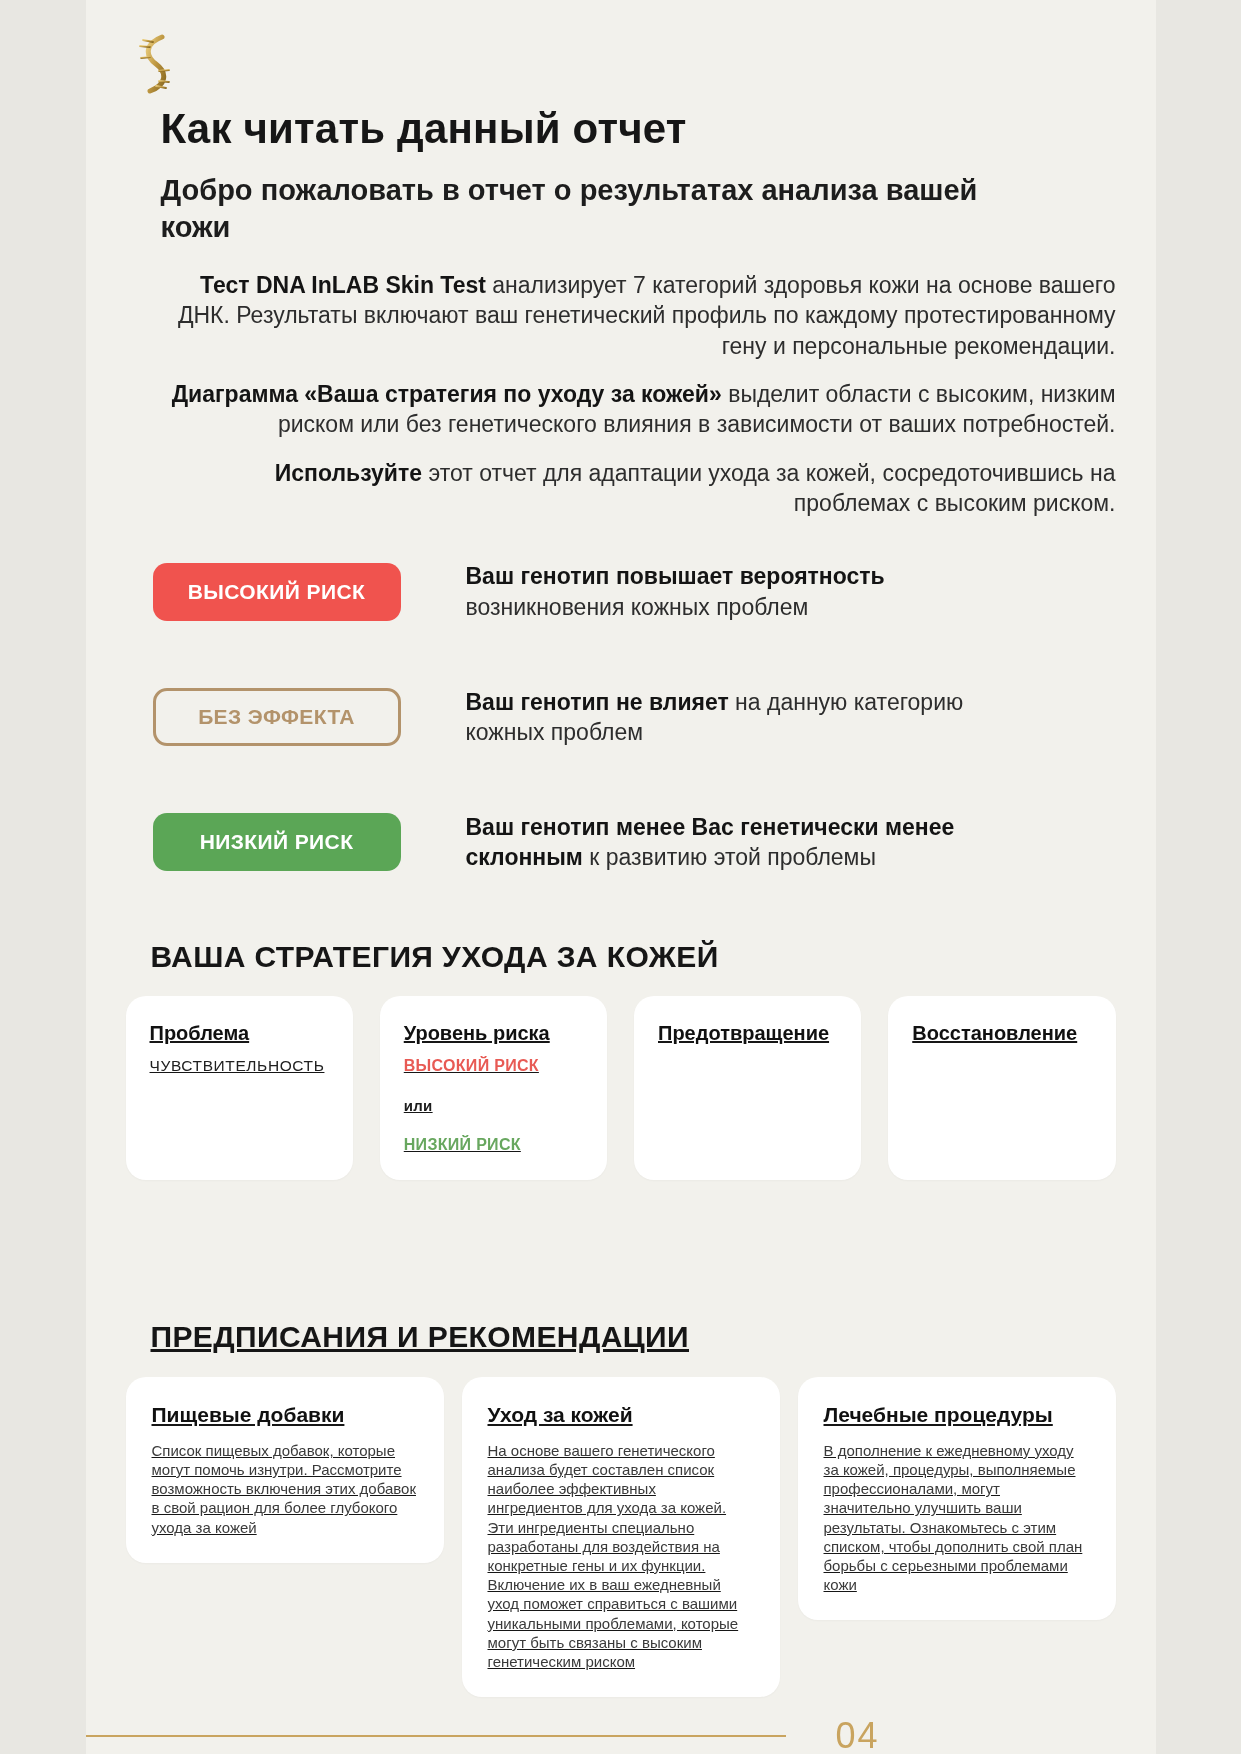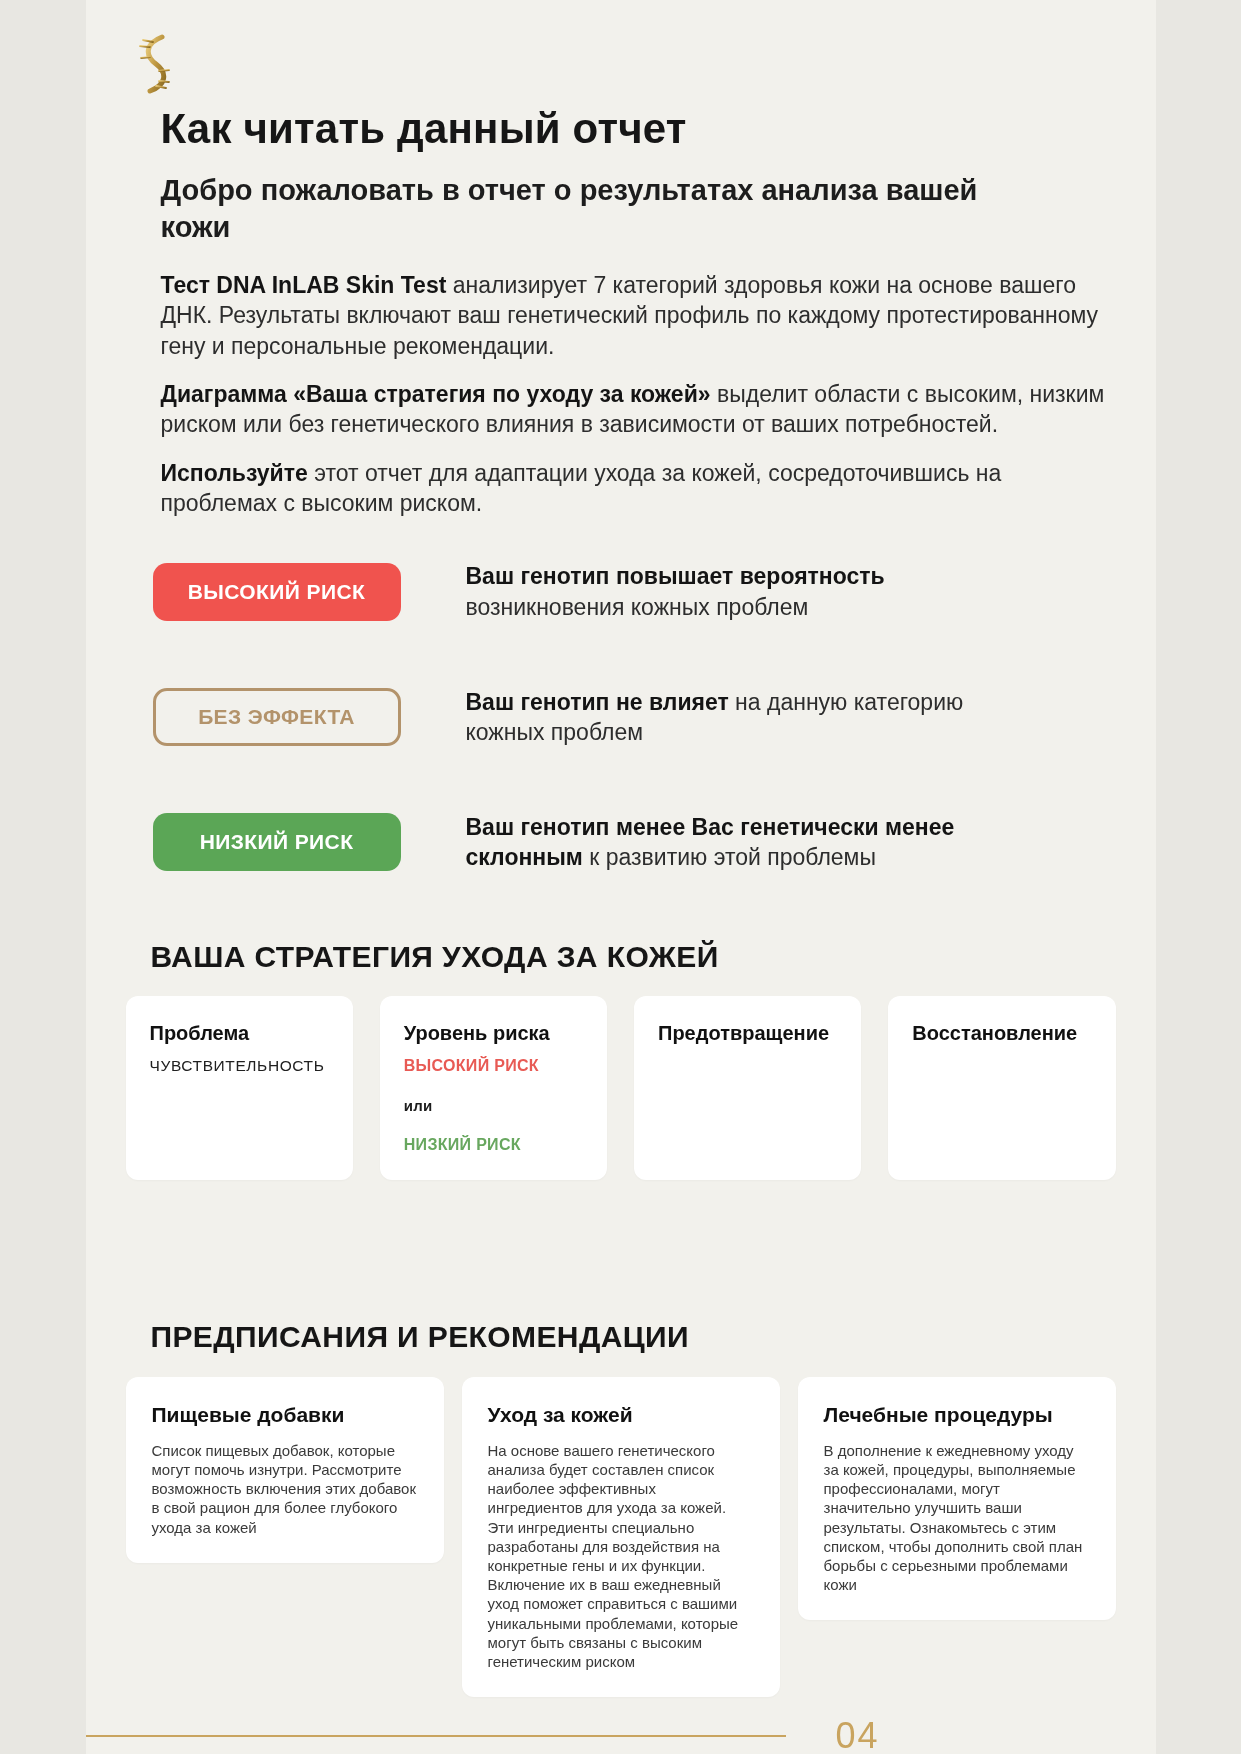--- a/index.html
+++ b/index.html
@@ -27,20 +27,21 @@
     font-size:29px; line-height:1.27; font-weight:800;
     color:#1d1d1d;
   }
   
   .intro { margin:24px 0 0 75px; }
   .intro p {
     margin:18px 0 0 0;
     max-width:955px;
     font-size:23px; line-height:1.32;
     color:var(--body-text,#2d2d2d);
+    text-align:right;
   }
   .intro b { font-weight:800; color:#141414; }
   
   .legend { margin:20px 0 0 67px; }
   .legend-row { display:flex; align-items:center; margin-top:18px; }
   .legend-row:first-child { margin-top:0; }
   .badge {
     width:248px; height:58px; flex:0 0 248px;
     border-radius:14px;
     display:flex; align-items:center; justify-content:center;
@@ -53,34 +54,35 @@
     margin-left:65px; max-width:520px;
     font-size:23px; line-height:1.33; color:var(--body-text,#2d2d2d);
   }
   .legend-desc b { font-weight:800; color:#141414; }
   
   .section-title {
     margin:44px 0 0 65px;
     font-size:30px; line-height:1.15; font-weight:800;
     letter-spacing:.4px; color:#161616;
   }
-  .section-title.presc { margin-top:140px; }
+  .section-title.presc { margin-top:140px;text-decoration:underline; }
   
   .cards-row {
     display:flex; gap:27px;
     margin:22px 40px 0 40px;
     align-items:stretch;
   }
   .cards-row.presc { gap:18px; align-items:flex-start; }
   .card {
     background:var(--card,#ffffff);
-    border-radius:12px;
+    border-radius:20px;
     padding:26px 24px;
     flex:1 1 0;
     box-shadow:0 1px 2px rgba(0,0,0,0.03);
+    text-decoration:underline;
   }
   .cards-row.presc .card { padding:26px 26px; }
   .card h4 {
     margin:0 0 12px 0;
     font-size:20px; font-weight:800; color:#111111;
   }
   .cards-row.presc .card h4 { font-size:21px; margin-bottom:14px; }
   .card .small-body {
     font-size:14.5px; line-height:1.28; color:#3a3a3a; margin:0;
   }

